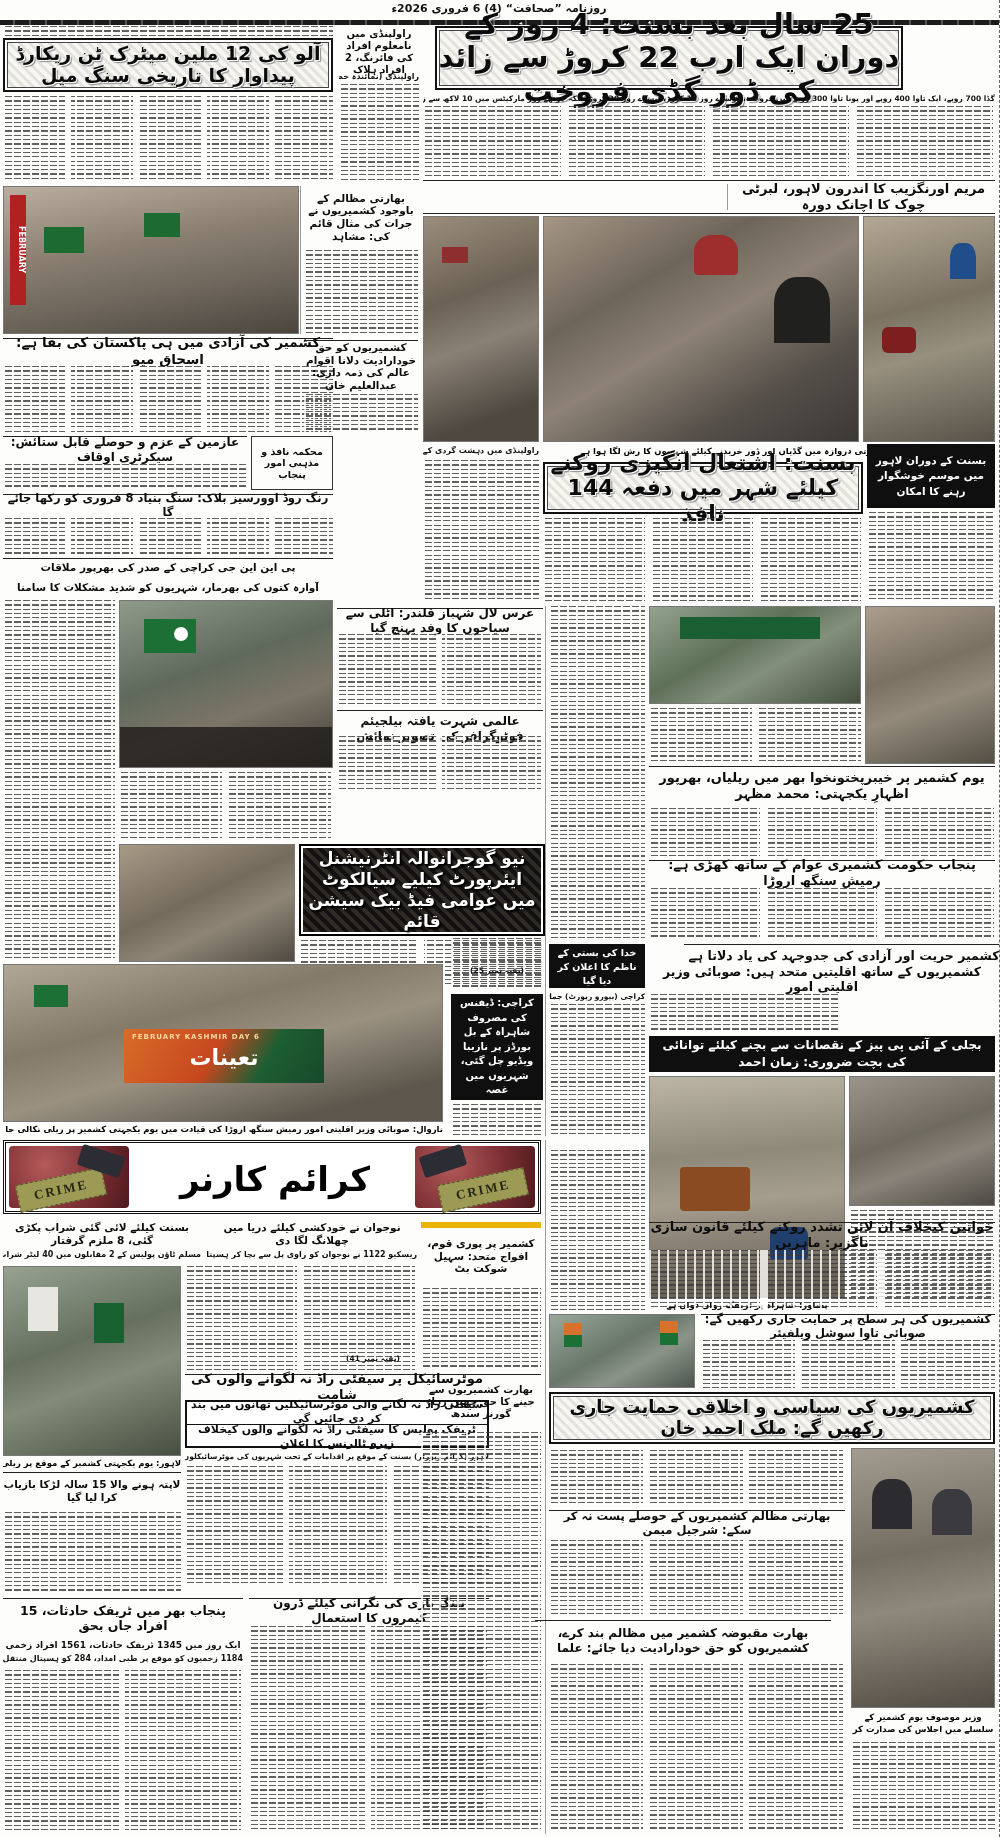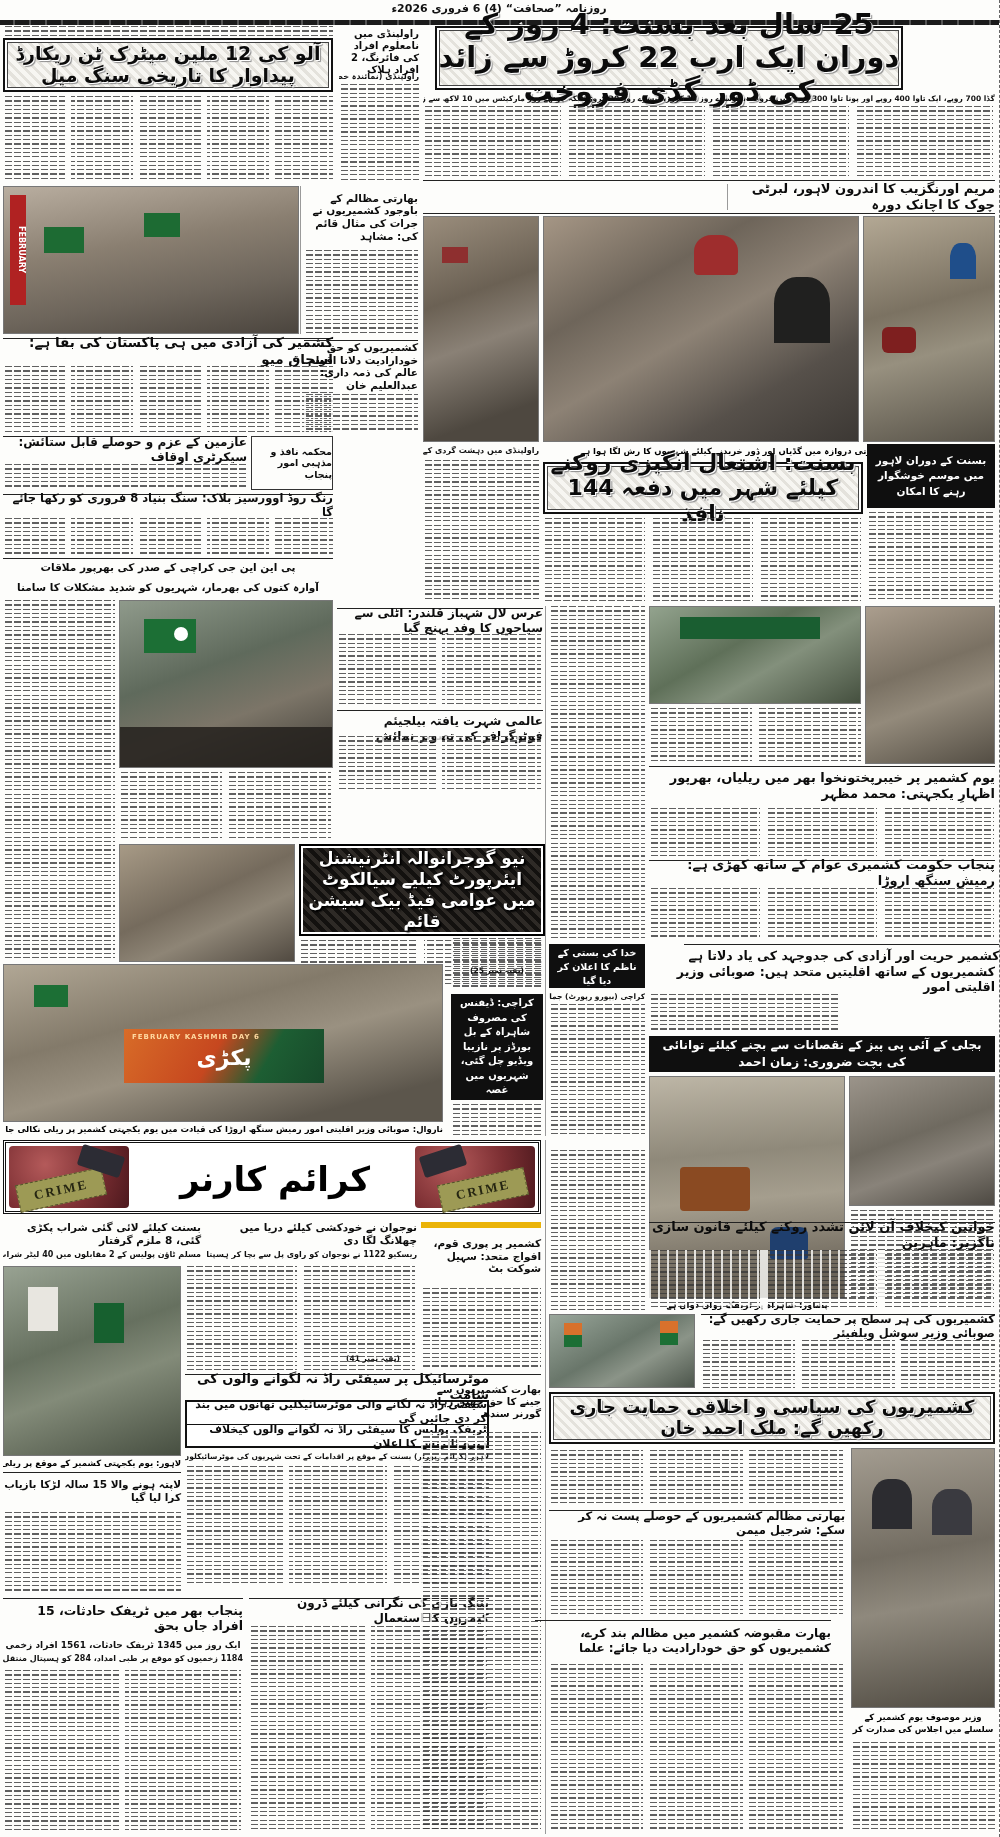--- a/index.html
+++ b/index.html
@@ -17,21 +17,21 @@
         background:repeating-linear-gradient(45deg,#e4e2dc 0 3px,#f7f6f2 3px 7px);
         display:flex;align-items:center;justify-content:center;text-align:center;
         font-weight:900;color:#0b0b0b;direction:rtl;line-height:1.15;
         text-shadow:1px 1px 0 #fff,2px 2px 1px #8d8d8d;}
   .band-dark{border:2px solid #000;box-shadow:inset 0 0 0 2px #fff;
         background:repeating-linear-gradient(45deg,#13110f 0 4px,#2e2a26 4px 8px);
         color:#fff;text-shadow:1px 1px 0 #000,2px 2px 2px #000;
         display:flex;align-items:center;justify-content:center;text-align:center;
         font-weight:900;direction:rtl;line-height:1.25;}
   
-  .hl{font-weight:bold;color:#0c0c0c;direction:rtl;text-align:right;line-height:1.2;
+  .hl{font-weight:bold;color:#0c0c0c;direction:rtl;text-align:center;line-height:1.2;
       display:flex;align-items:center;justify-content:center;}
   .hl-line{border-top:1px solid #222;}
   
   .boxb{background:#0f0f0f;color:#fff;direction:rtl;text-align:center;font-weight:bold;
         display:flex;align-items:center;justify-content:center;line-height:1.45;padding:2px 3px;}
   .deckbox{border:2px solid #111;background:#fff;display:flex;flex-direction:column;
         align-items:stretch;justify-content:center;}
   
   .tex{background:
         repeating-linear-gradient(90deg,#fdfdfb 0 2px,rgba(253,253,251,0) 2px 9px),
@@ -143,21 +143,21 @@
   <div class="abs tex" style="top:736px;left:338px;width:206px;height:54px;--cw:99px"></div>
   <div class="abs tex" style="top:772px;left:120px;width:214px;height:66px;--cw:103px"></div>
 
   <div class="abs band-dark" style="top:844px;left:300px;width:246px;height:92px;font-size:17px;padding:4px">نیو گوجرانوالہ انٹرنیشنل ایئرپورٹ کیلیے سیالکوٹ میں عوامی فیڈ بیک سیشن قائم</div>
   <div class="abs tex" style="top:940px;left:300px;width:246px;height:44px;--cw:119px"></div>
   <div class="abs photo" style="top:844px;left:120px;width:176px;height:118px;background:linear-gradient(155deg,#a79a86,#756b5d 45%,#8e8576 65%,#514a41)"></div>
 
   <div class="abs photo" style="top:964px;left:4px;width:440px;height:158px;background:linear-gradient(165deg,#b1a795,#837a6a 35%,#9a9181 55%,#5c564c 85%)">
     <div class="flag" style="top:64px;left:120px;width:200px;height:54px;background:linear-gradient(120deg,#d86c28,#c6471f 45%,#1d5e33 70%,#17492a)">
       <div style="position:absolute;top:4px;left:8px;color:#ffd9a0;font-size:7px;font-weight:bold;letter-spacing:1px">6 FEBRUARY KASHMIR DAY</div>
-      <div style="position:absolute;top:16px;left:0;width:100%;text-align:center;color:#fff;font-size:22px;font-weight:900">پکڑی</div>
+      <div style="position:absolute;top:16px;left:0;width:100%;text-align:center;color:#fff;font-size:22px;font-weight:900">تعینات</div>
     </div>
     <div class="flag" style="top:20px;left:30px;width:34px;height:22px;background:#1c6f35"></div>
   </div>
   <div class="abs cap" style="top:1124px;left:4px;width:440px">ناروال: صوبائی وزیر اقلیتی امور رمیش سنگھ اروڑا کی قیادت میں یوم یکجہتی کشمیر پر ریلی نکالی جا رہی ہے</div>
 
   <div class="abs tex" style="top:938px;left:452px;width:92px;height:52px"></div>
   <div class="abs boxb" style="top:994px;left:452px;width:92px;height:106px;font-size:10px;flex-wrap:wrap">کراچی: ڈیفنس کی مصروف شاہراہ کے بل بورڈز پر نازیبا ویڈیو چل گئی، شہریوں میں غصہ</div>
   <div class="abs tex" style="top:1104px;left:452px;width:92px;height:32px"></div>
 
   <div class="abs vr" style="top:606px;left:546px;height:530px"></div>
@@ -234,21 +234,21 @@
   <div class="abs tex" style="top:1432px;left:422px;width:120px;height:398px"></div>
 
   <div class="abs vr" style="top:1140px;left:546px;height:694px"></div>
   <div class="abs tex" style="top:1150px;left:550px;width:96px;height:160px"></div>
   <div class="abs hl hl-line" style="top:1222px;left:650px;width:346px;height:24px;font-size:13px">خواتین کیخلاف آن لائن تشدد روکنے کیلئے قانون سازی ناگزیر: ماہرین</div>
   <div class="abs tex" style="top:1250px;left:650px;width:346px;height:58px;--cw:111px"></div>
   <div class="abs photo" style="top:1314px;left:550px;width:146px;height:74px;background:linear-gradient(150deg,#9aa79b,#69766a 45%,#8b9488 65%,#4c554b)">
     <div class="flag" style="top:8px;left:14px;width:18px;height:24px;background:linear-gradient(#d8712c 0 50%,#1c6f35 50% 100%)"></div>
     <div class="flag" style="top:6px;left:110px;width:18px;height:24px;background:linear-gradient(#d8712c 0 50%,#1c6f35 50% 100%)"></div>
   </div>
-  <div class="abs hl" style="top:1314px;left:702px;width:294px;height:24px;font-size:11.5px;border-top:1px solid #222">کشمیریوں کی ہر سطح پر حمایت جاری رکھیں گے: صوبائی وزیر سوشل ویلفیئر</div>
+  <div class="abs hl" style="top:1314px;left:702px;width:294px;height:24px;font-size:11.5px;border-top:1px solid #222">کشمیریوں کی ہر سطح پر حمایت جاری رکھیں گے: صوبائی تاوا سوشل ویلفیئر</div>
   <div class="abs tex" style="top:1340px;left:702px;width:294px;height:48px;--cw:94px"></div>
   <div class="abs band" style="top:1392px;left:550px;width:446px;height:52px;font-size:18px">کشمیریوں کی سیاسی و اخلاقی حمایت جاری رکھیں گے: ملک احمد خان</div>
   <div class="abs tex" style="top:1450px;left:550px;width:296px;height:56px;--cw:94px"></div>
   <div class="abs hl hl-line" style="top:1510px;left:550px;width:296px;height:26px;font-size:11.5px">بھارتی مظالم کشمیریوں کے حوصلے پست نہ کر سکے: شرجیل میمن</div>
   <div class="abs tex" style="top:1540px;left:550px;width:296px;height:76px;--cw:94px"></div>
   <div class="abs hl hl-line" style="top:1620px;left:536px;width:296px;height:40px;font-size:12px;flex-wrap:wrap">بھارت مقبوضہ کشمیر میں مظالم بند کرے، کشمیریوں کو حق خودارادیت دیا جائے: علما</div>
   <div class="abs tex" style="top:1664px;left:550px;width:296px;height:166px;--cw:94px"></div>
   <div class="abs photo" style="top:1448px;left:852px;width:144px;height:260px;background:linear-gradient(170deg,#a39c90,#736d62 40%,#8f897d 60%,#514c43)">
     <div class="flag" style="top:30px;left:20px;width:40px;height:50px;background:#2c2c30;border-radius:40% 40% 0 0"></div>
     <div class="flag" style="top:40px;left:80px;width:40px;height:46px;background:#3a3a40;border-radius:40% 40% 0 0"></div>

